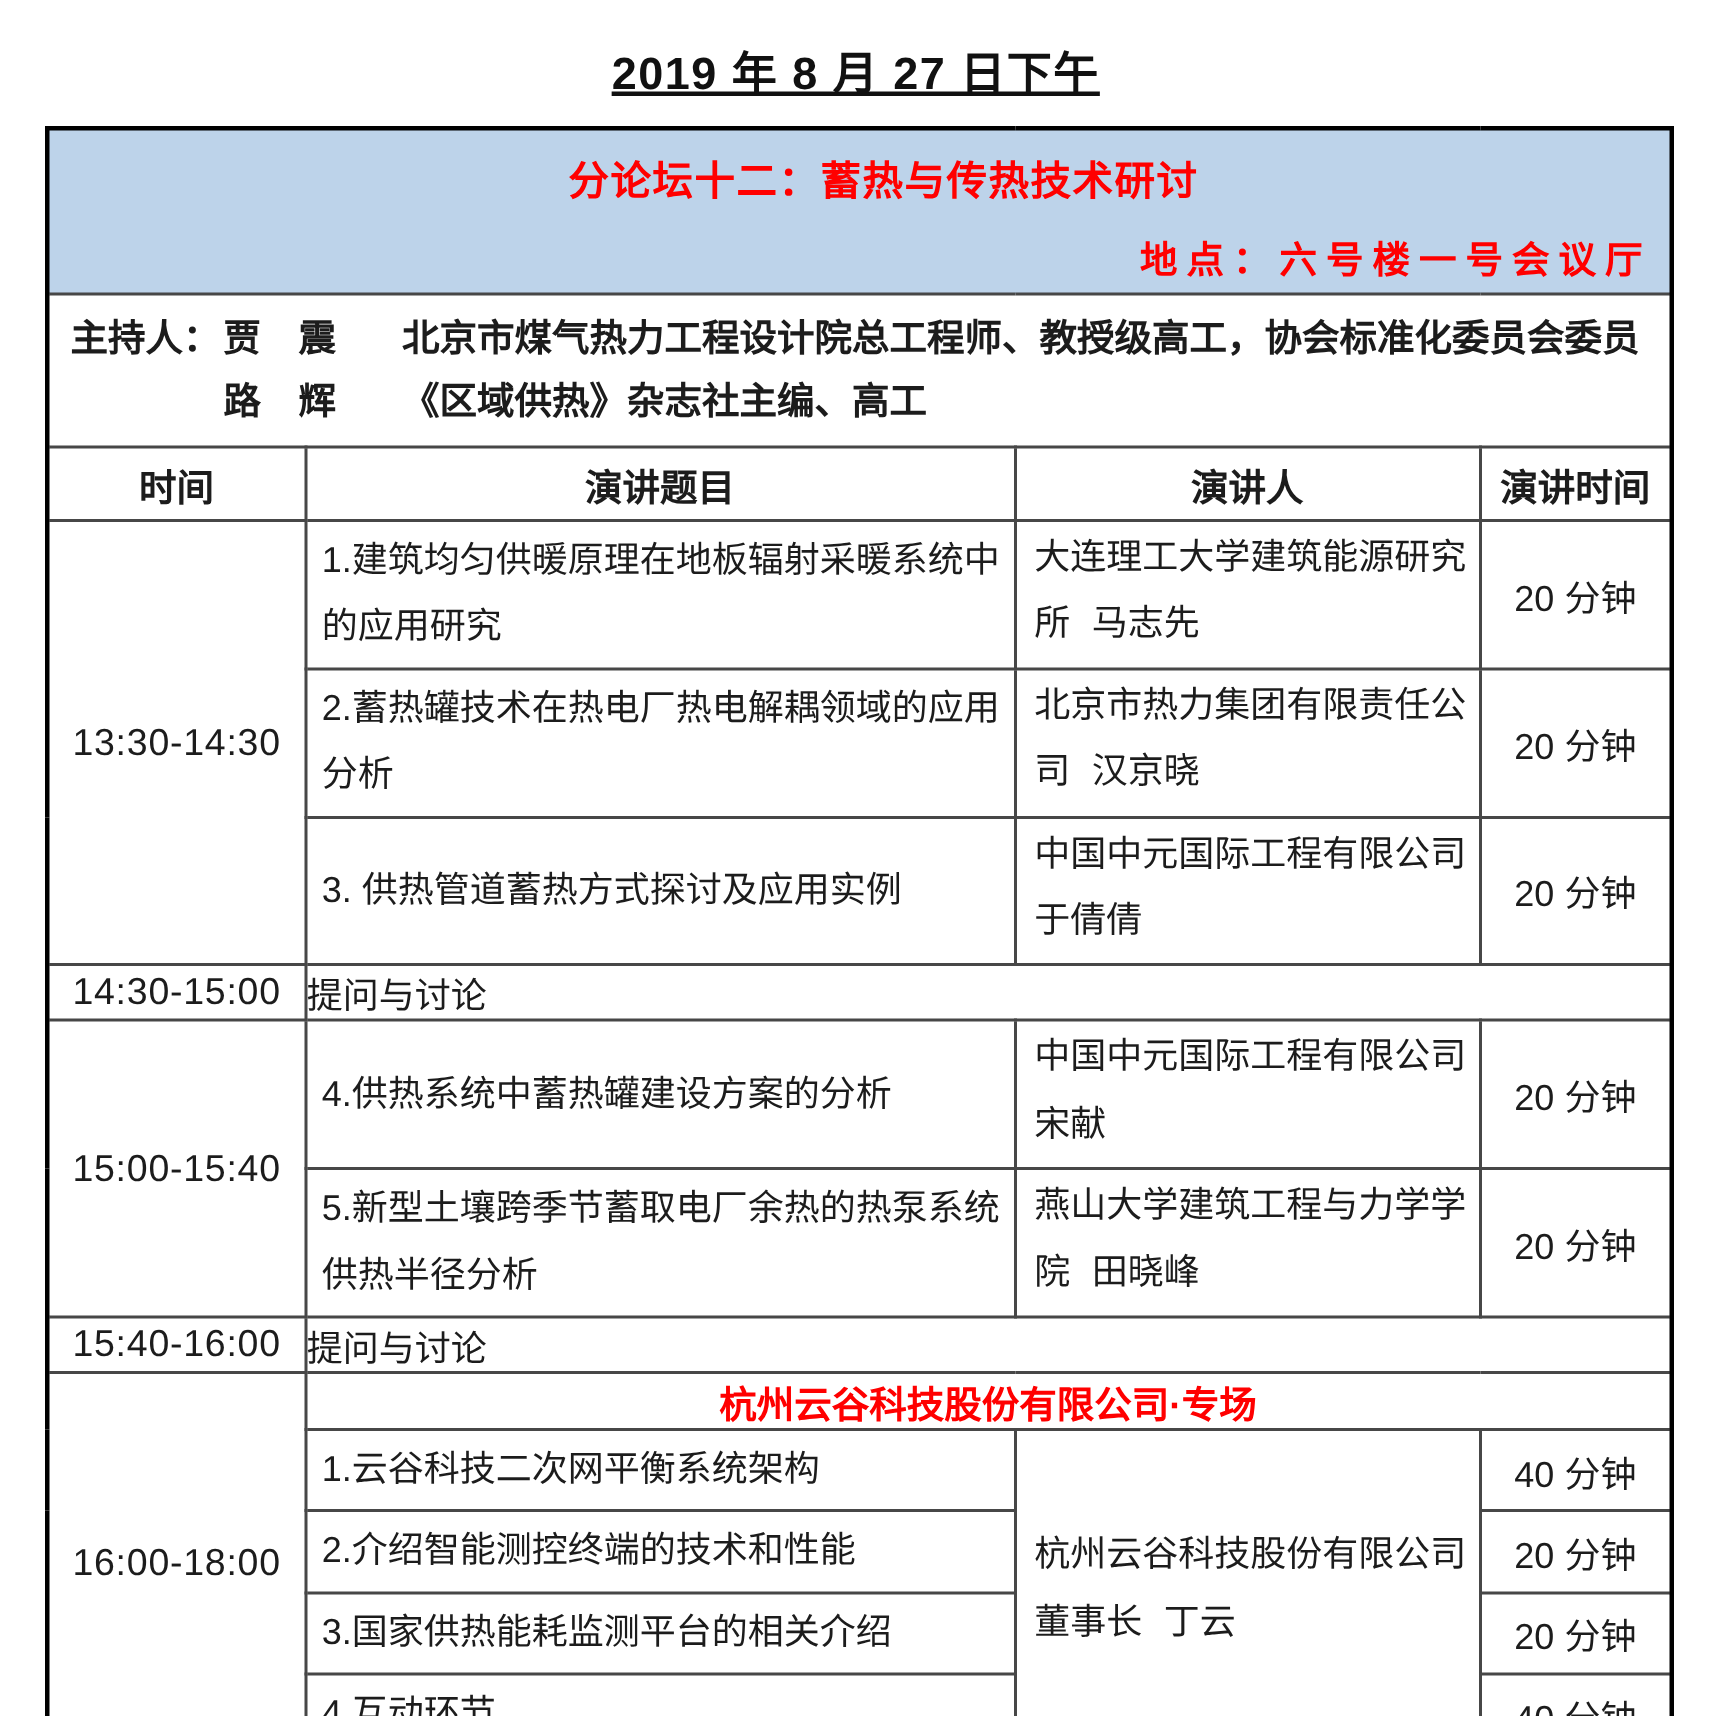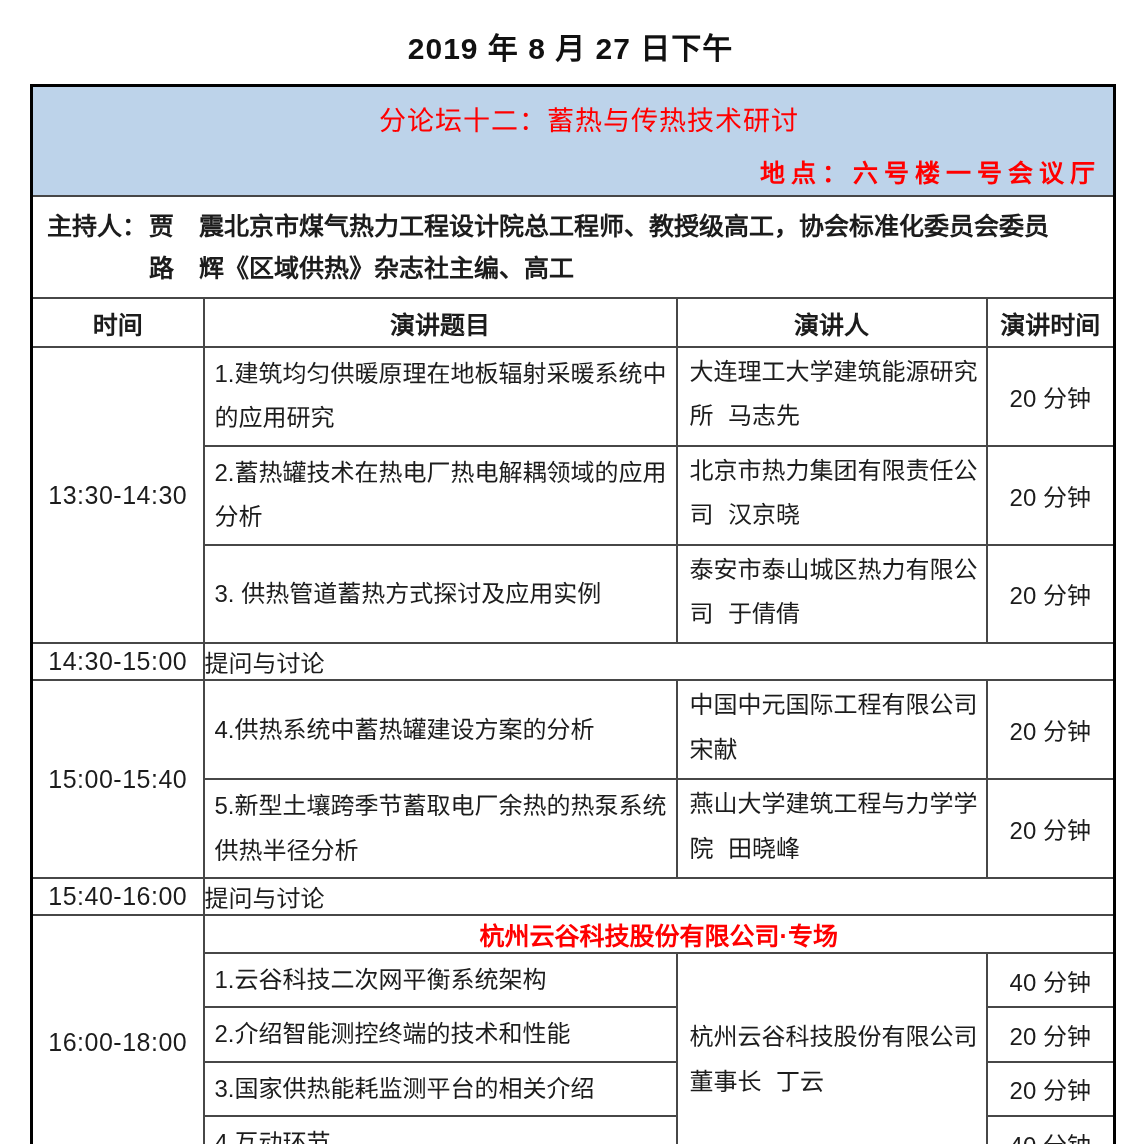--- a/index.html
+++ b/index.html
@@ -13,20 +13,21 @@
   }
   .page { width: 1141px; height: 1144px; overflow: hidden; }
 
   .page-title {
     margin: 24px 0 16px 0;
     text-align: center;
     font-size: 30px;
     font-weight: bold;
     letter-spacing: 1px;
     color: #111;
+    text-decoration: underline;
   }
 
   table.schedule {
     border-collapse: collapse;
     table-layout: fixed;
     margin-left: 30px;
     width: 1083px;
     border: 3px solid #000;
   }
   col.c-time     { width: 172px; }
@@ -52,38 +53,38 @@
   tr.h-qa     td { height: 32px; }
   tr.h-t4     td { height: 84px; }
   tr.h-t5     td { height: 90px; }
   tr.h-sp     td { height: 27px; }
   tr.h-yg     td { height: 46px; }
 
   .forum-cell { background: #bdd3ea; }
   .forum-title {
     text-align: center;
     color: #ff0000;
-    font-weight: normal;
+    font-weight: bold;
     font-size: 27px;
     letter-spacing: 1px;
     padding-top: 12px;
     padding-left: 32px;
   }
   .forum-location {
     text-align: right;
     color: #ff0000;
     font-weight: bold;
     font-size: 25px;
     letter-spacing: 6px;
     padding: 15px 12px 6px 0;
   }
 
   .moderator-cell { padding: 8px 14px; font-weight: bold; font-size: 25px; line-height: 42px; }
   .mod-name { margin-left: 2px; }
-  .mod-desc { }
+  .mod-desc { margin-left: 44px; }
   .mod-line-2 { padding-left: 100px; }
 
   tr.h-head th { font-weight: bold; font-size: 25px; text-align: center; }
 
   .time-cell { text-align: center; font-size: 25px; letter-spacing: 0.5px; }
   .title-cell { padding: 4px 8px 4px 10px; line-height: 1.85; }
   .speaker-cell { padding: 4px 8px 4px 12px; line-height: 1.85; font-family: Liberation Mono, monospace; }
   .dur-cell { text-align: center; }
   .qa-cell { text-align: left; }
   .special-head-cell {
@@ -140,21 +141,21 @@
       <td class="speaker-cell">大连理工大学建筑能源研究所 马志先</td>
       <td class="dur-cell">20 分钟</td>
     </tr>
     <tr class="h-t2">
       <td class="title-cell">2.蓄热罐技术在热电厂热电解耦领域的应用分析</td>
       <td class="speaker-cell">北京市热力集团有限责任公司 汉京晓</td>
       <td class="dur-cell">20 分钟</td>
     </tr>
     <tr class="h-t3">
       <td class="title-cell">3. 供热管道蓄热方式探讨及应用实例</td>
-      <td class="speaker-cell">泰安市泰山城区热力有限公司 于倩倩</td>
+      <td class="speaker-cell">中国中元国际工程有限公司 于倩倩</td>
       <td class="dur-cell">20 分钟</td>
     </tr>
 
     <tr class="h-qa">
       <td class="time-cell">14:30-15:00</td>
       <td colspan="3" class="qa-cell">提问与讨论</td>
     </tr>
 
     <tr class="h-t4">
       <td rowspan="2" class="time-cell">15:00-15:40</td>

